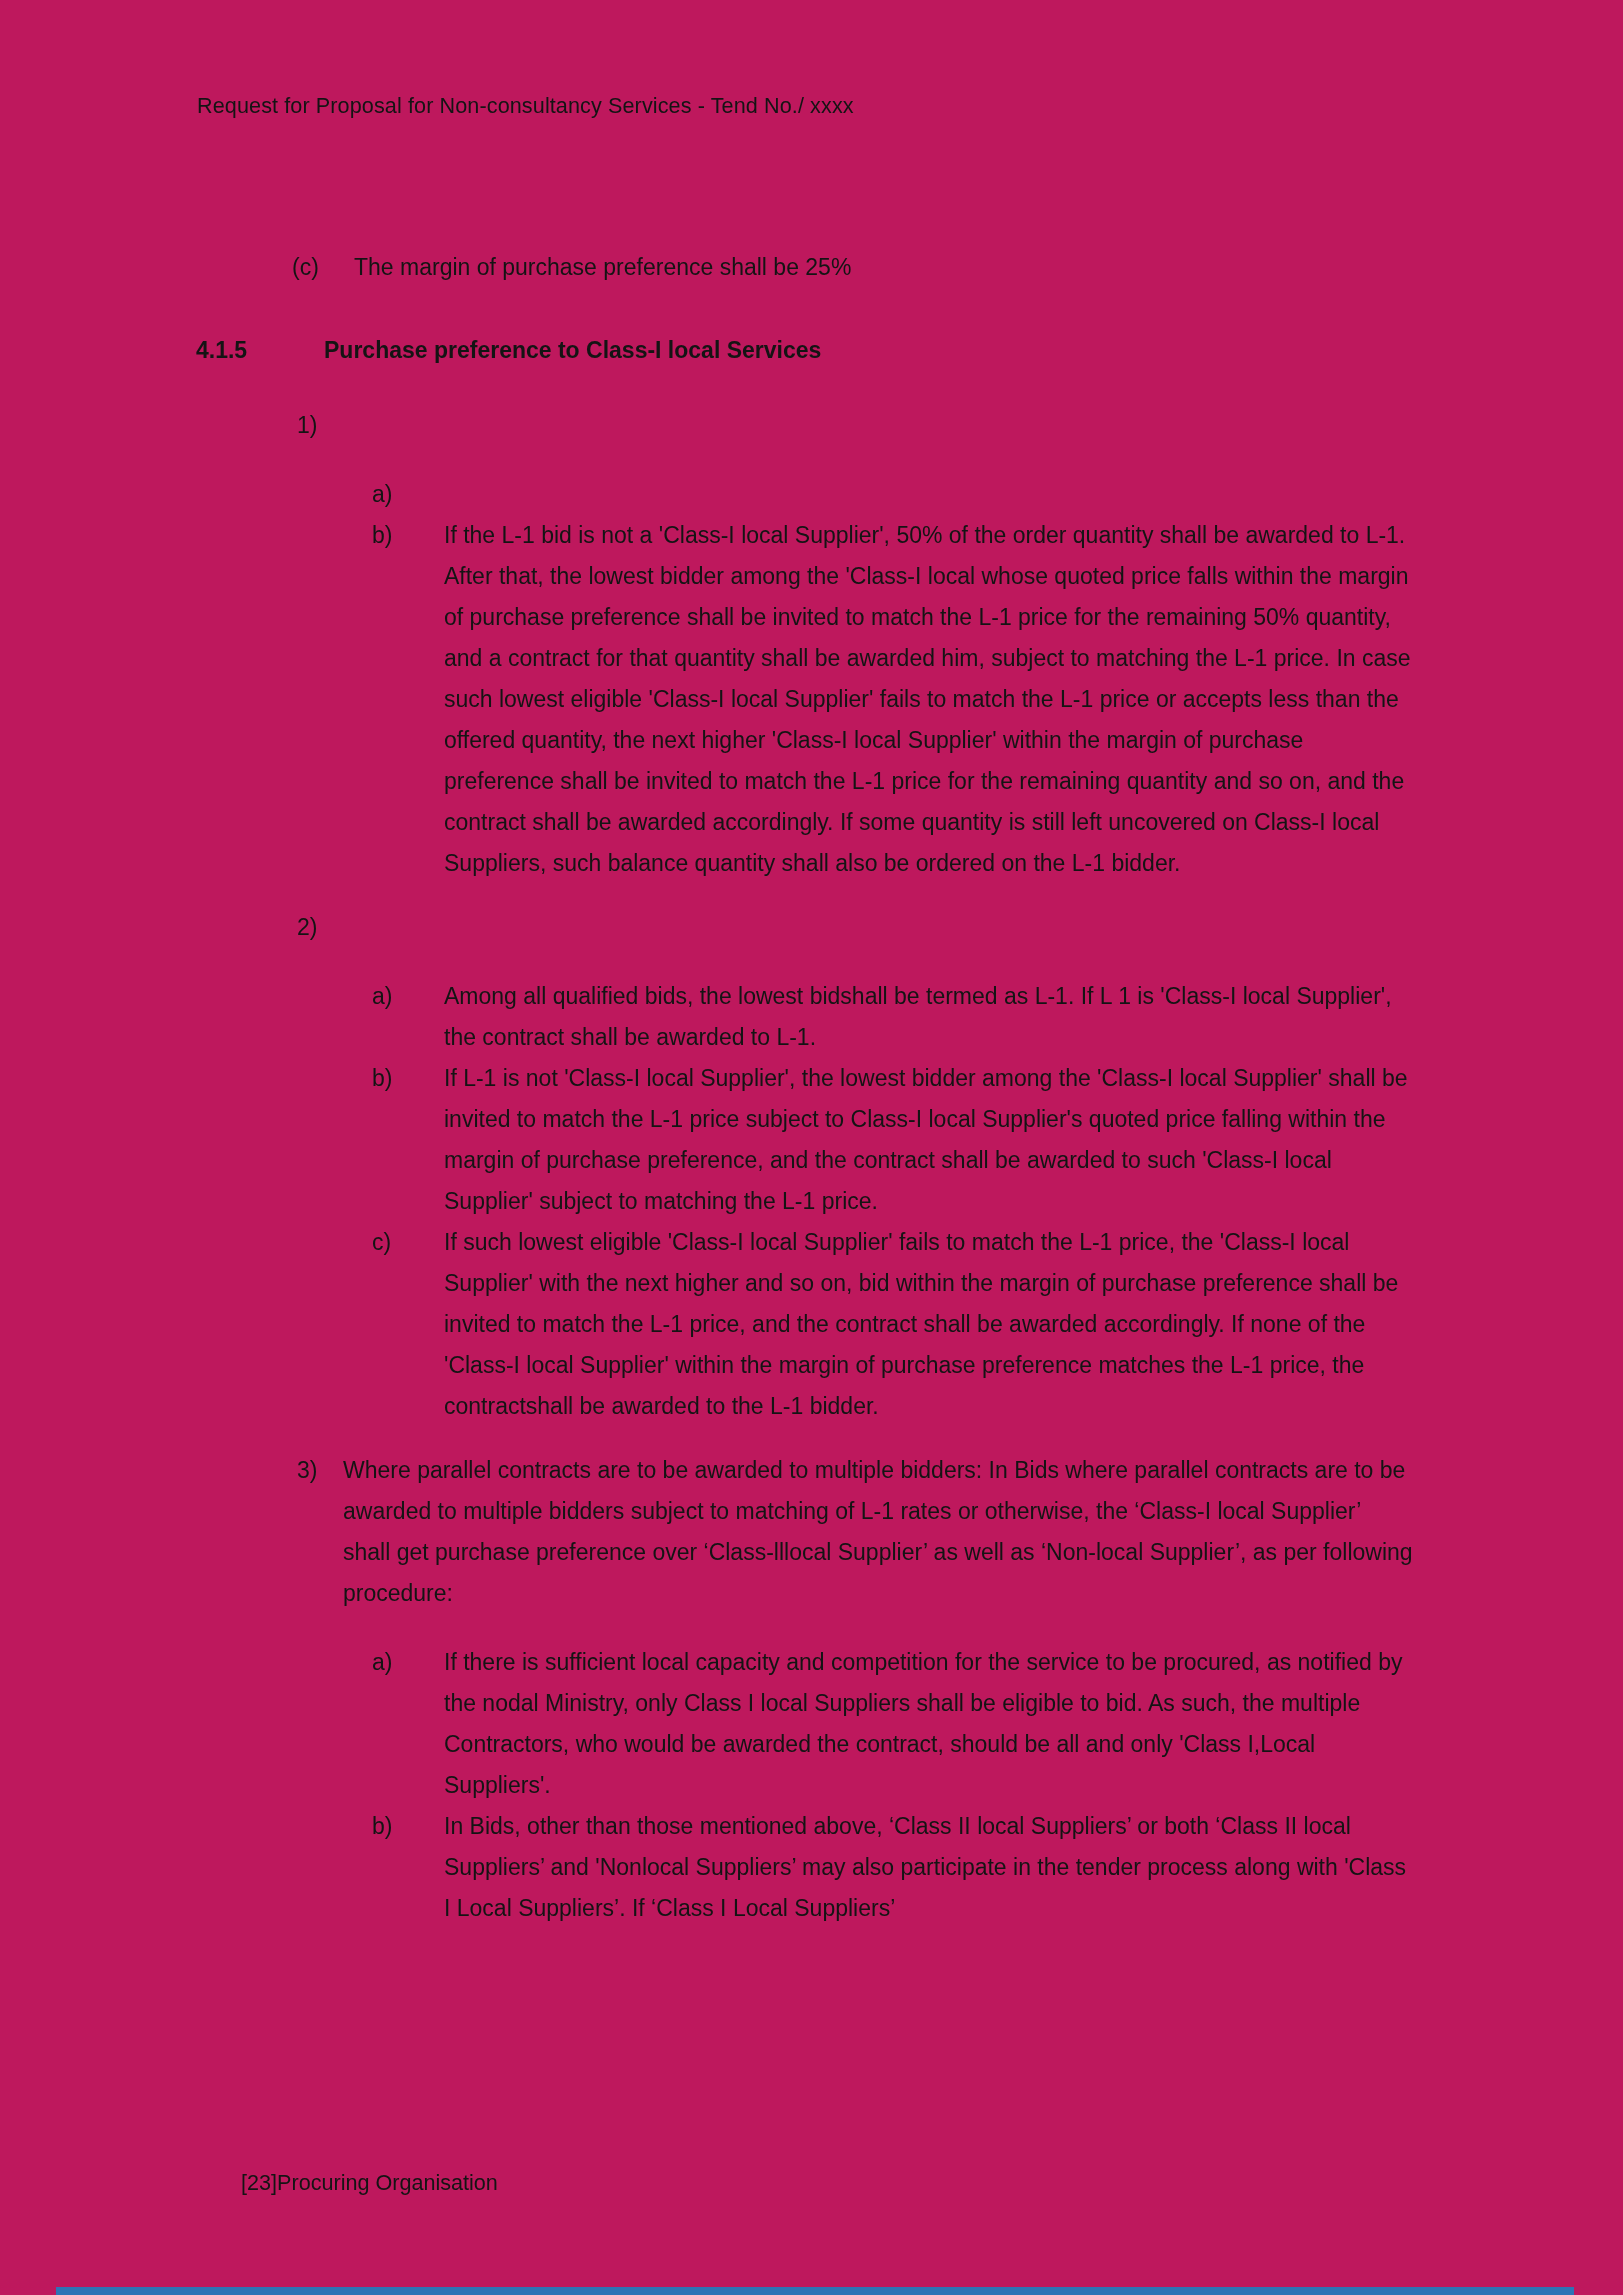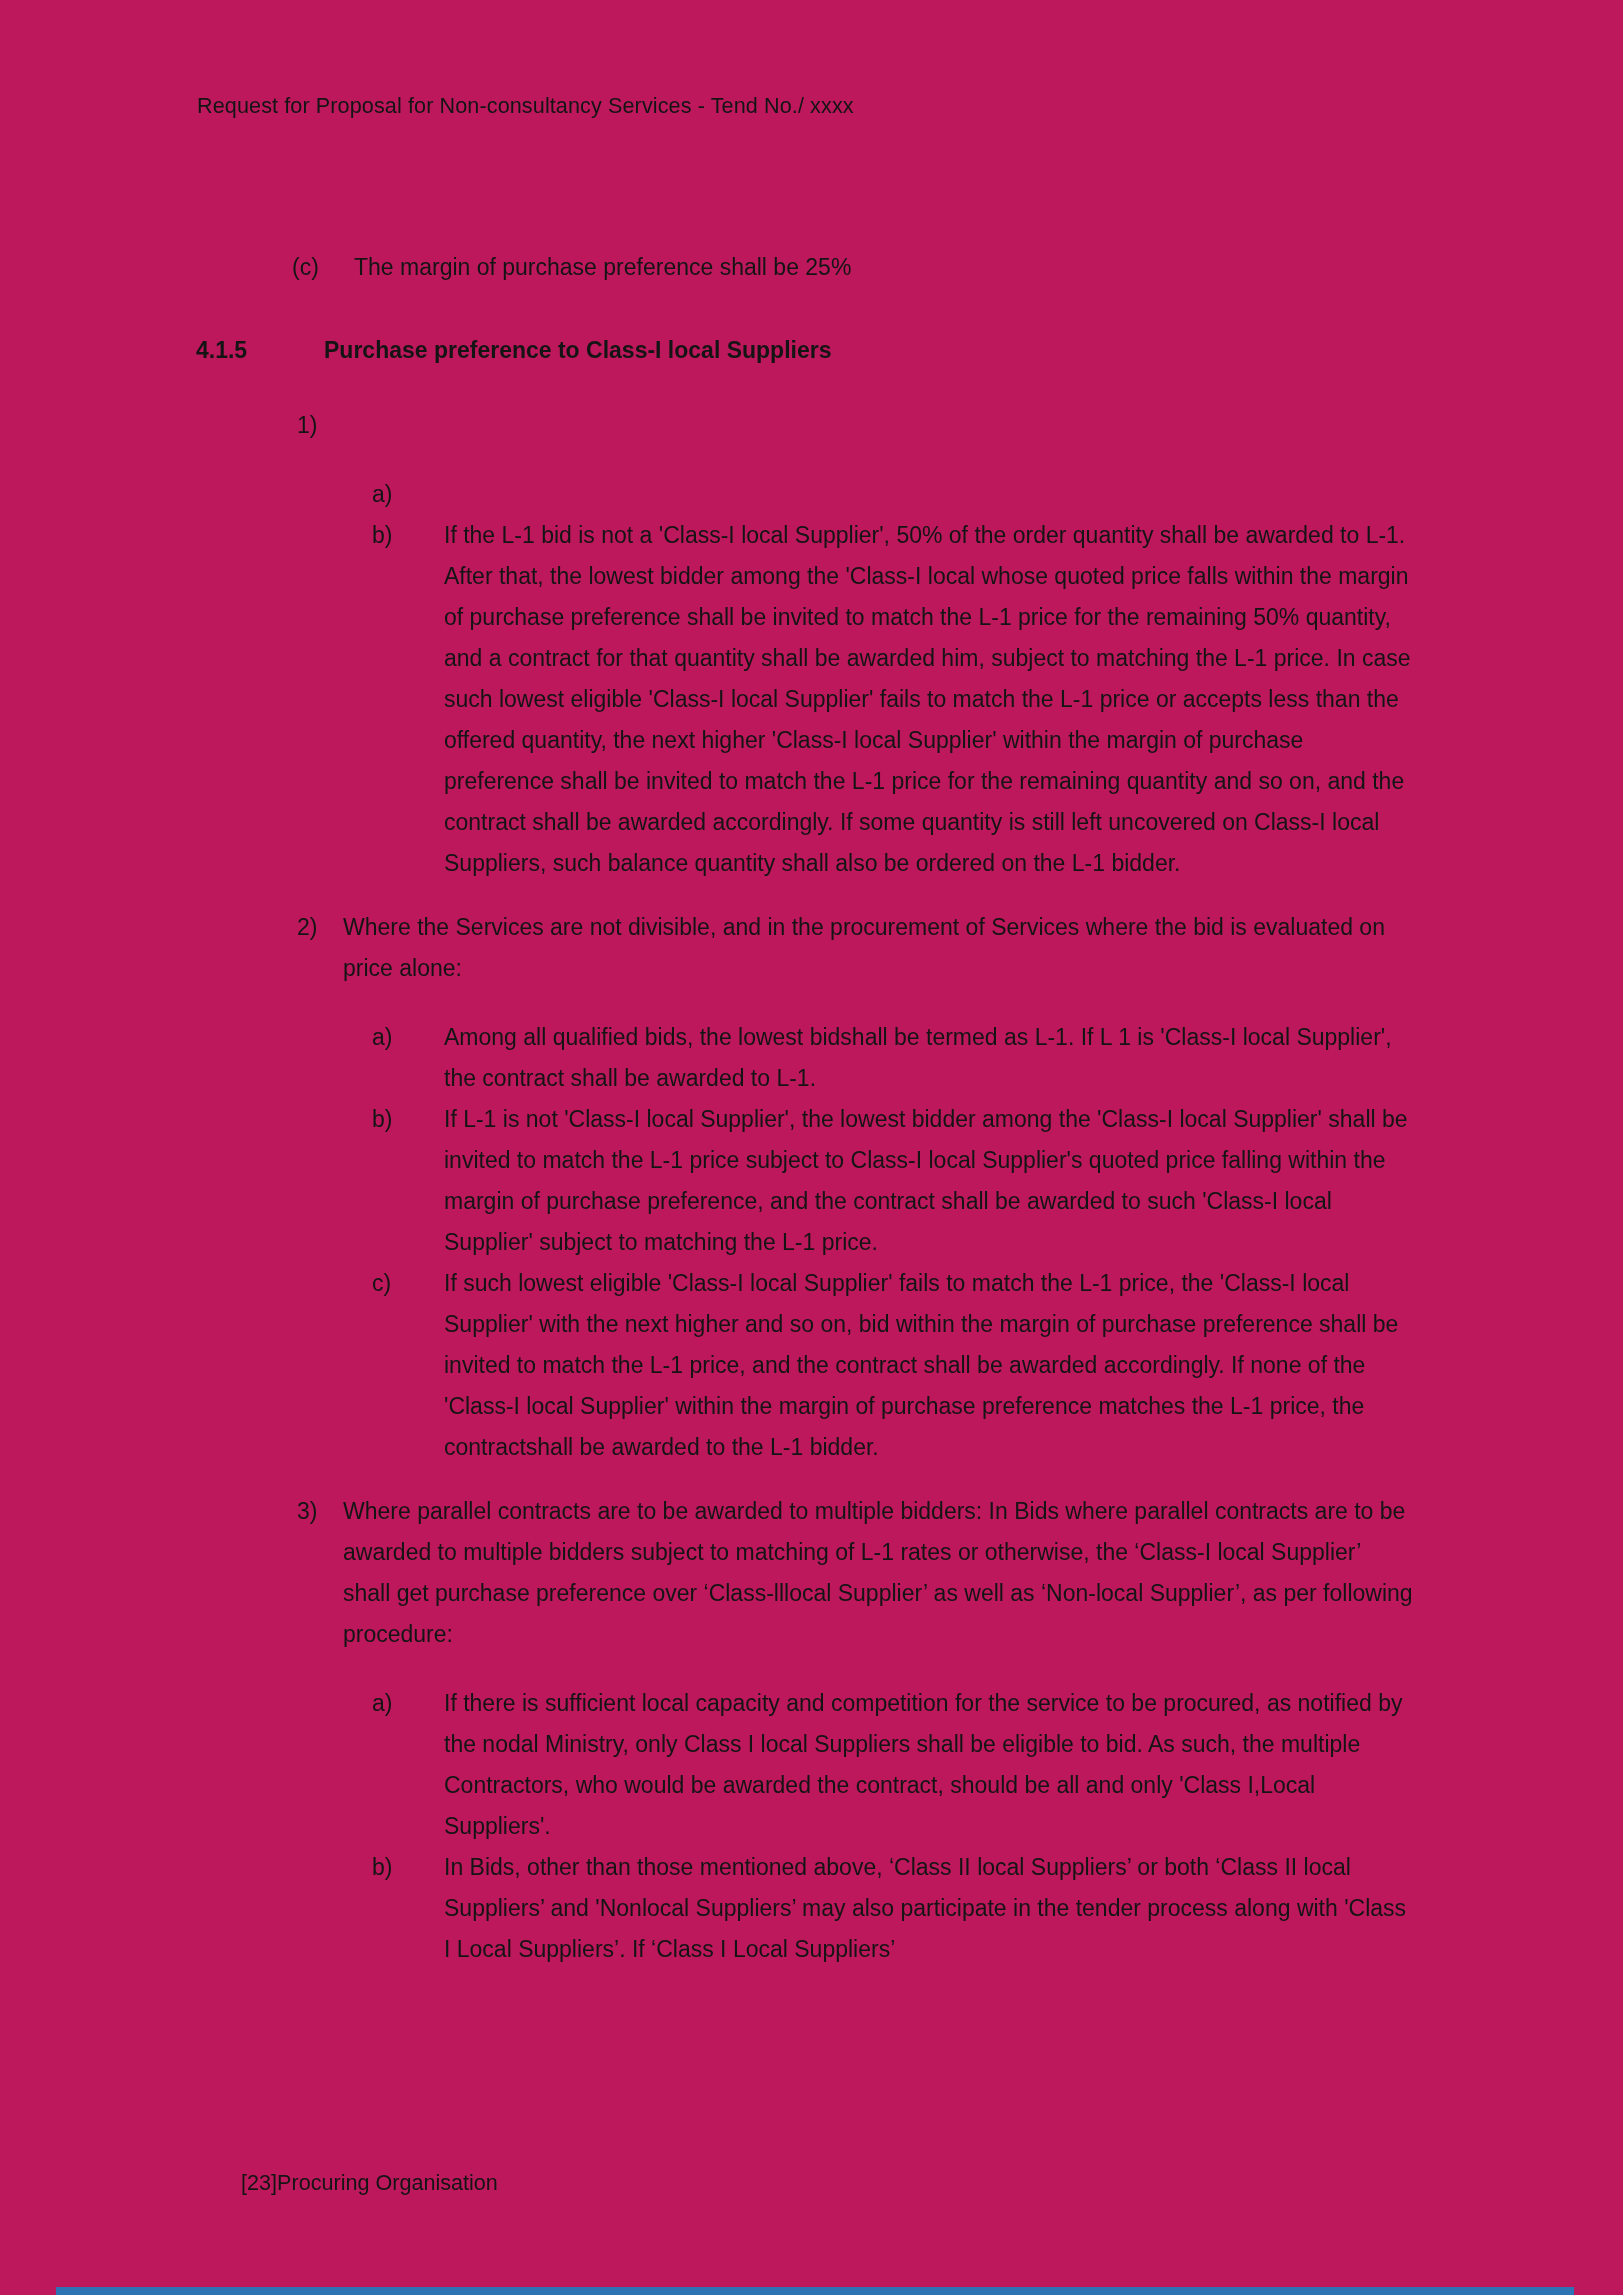--- a/index.html
+++ b/index.html
@@ -75,42 +75,41 @@
 
   <div class="content">
 
     <div class="row clause-c">
       <span class="marker">(c)</span>
       <span class="text">The margin of purchase preference shall be 25%</span>
     </div>
 
     <div class="row section-heading">
       <span class="marker">4.1.5</span>
-      <span class="text">Purchase preference to Class-I local Suppliers</span>
+      <span class="text">Purchase preference to Class-I local Services</span>
     </div>
 
     <div class="item">
       <div class="row l1">
         <span class="marker">1)</span>
       </div>
       <div class="sublist">
         <div class="row l2">
           <span class="marker">a)</span>
         </div>
         <div class="row l2">
           <span class="marker">b)</span>
           <span class="text">If the L-1 bid is not a 'Class-I local Supplier', 50% of the order quantity shall be awarded to L-1. After that, the lowest bidder among the 'Class-I local whose quoted price falls within the margin of purchase preference shall be invited to match the L-1 price for the remaining 50% quantity, and a contract for that quantity shall be awarded him, subject to matching the L-1 price. In case such lowest eligible 'Class-I local Supplier' fails to match the L-1 price or accepts less than the offered quantity, the next higher 'Class-I local Supplier' within the margin of purchase preference shall be invited to match the L-1 price for the remaining quantity and so on, and the contract shall be awarded accordingly. If some quantity is still left uncovered on Class-I local Suppliers, such balance quantity shall also be ordered on the L-1 bidder.</span>
         </div>
       </div>
     </div>
 
     <div class="item">
       <div class="row l1">
         <span class="marker">2)</span>
-        <span class="text">Where the Services are not divisible, and in the procurement of Services where the bid is evaluated on price alone:</span>
       </div>
       <div class="sublist">
         <div class="row l2">
           <span class="marker">a)</span>
           <span class="text">Among all qualified bids, the lowest bidshall be termed as L-1. If L 1 is 'Class-I local Supplier', the contract shall be awarded to L-1.</span>
         </div>
         <div class="row l2">
           <span class="marker">b)</span>
           <span class="text">If L-1 is not 'Class-I local Supplier', the lowest bidder among the 'Class-I local Supplier' shall be invited to match the L-1 price subject to Class-I local Supplier's quoted price falling within the margin of purchase preference, and the contract shall be awarded to such 'Class-I local Supplier' subject to matching the L-1 price.</span>
         </div>

